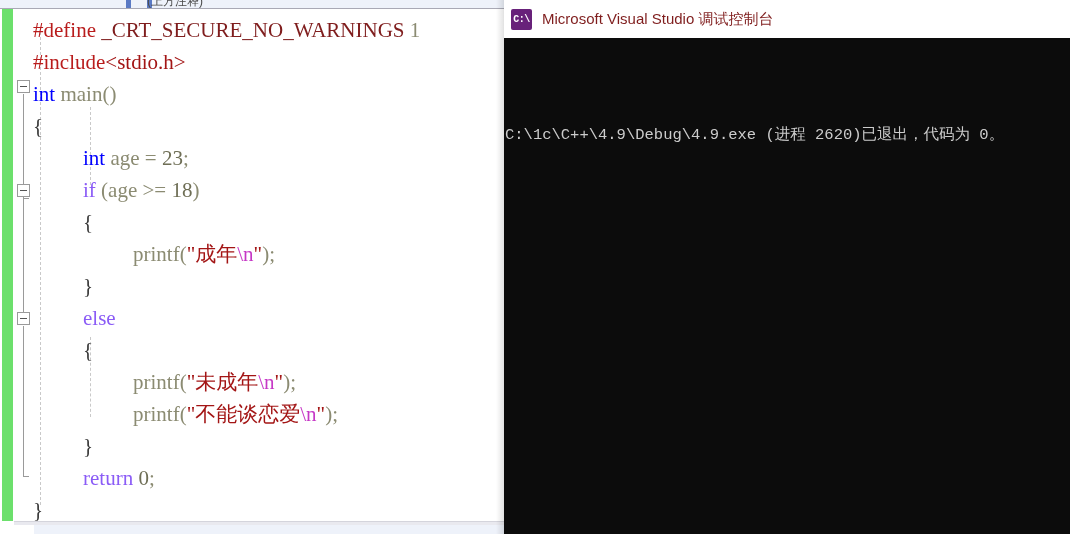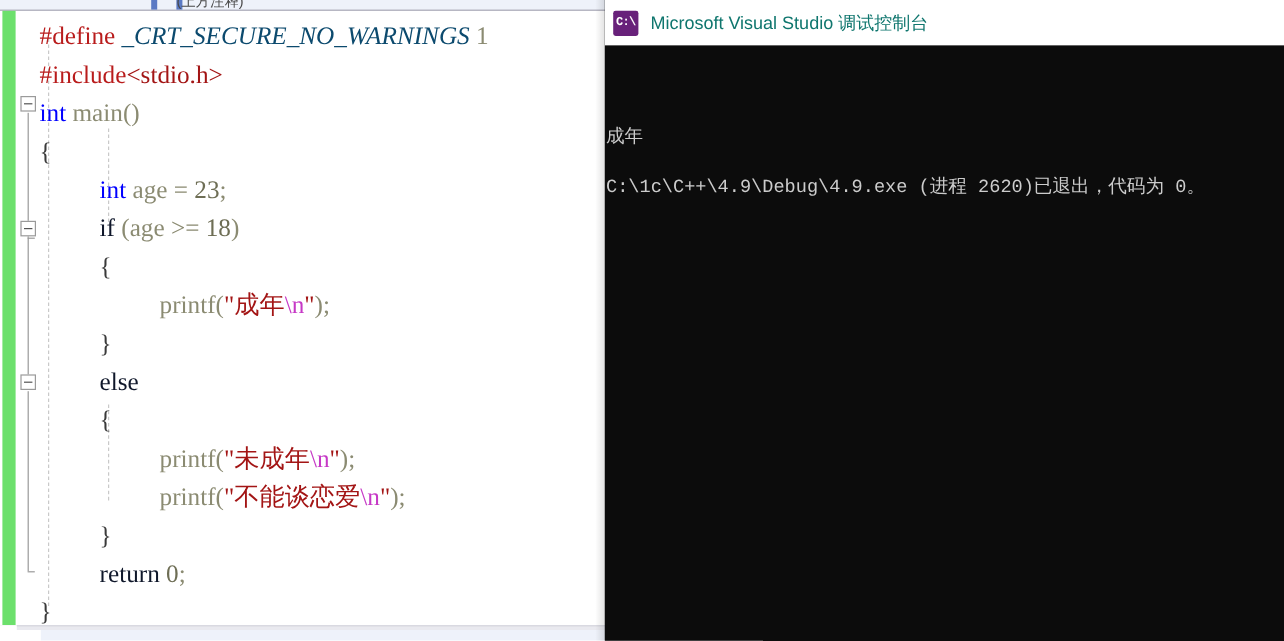--- a/index.html
+++ b/index.html
@@ -124,24 +124,24 @@
   }
   
   .indent-guide {
     position: absolute;
     width: 0;
     border-left: 1px dashed #c9c9c9;
   }
 
   
   .t-pre   { color: #b91c1c; }     
-  .t-macro { color: #0c4a6e; font-style: italic; }     
+  .t-macro { color: #7f1d1d; }     
   .t-str   { color: #a31515; }     
   .t-esc   { color: #c638c6; }     
-  .t-kw    { color: #0f172a; }     
+  .t-kw    { color: #8b5cf6; }     
   .t-type  { color: #0000ff; }     
   .t-plain { color: #8b8b72; }     
   .t-num   { color: #6e6e55; }
   .t-brace { color: #3a3a3a; }
 
   .editor-bottom-rule {
     position: absolute;
     left: 0;
     top: 521px;
     width: 520px;
@@ -221,21 +221,21 @@
     font-family: "Liberation Mono", monospace;
     font-size: 10px;
     font-weight: bold;
     line-height: 21px;
     text-align: center;
     letter-spacing: -0.5px;
   }
   .console-title-text {
     font-family: "Liberation Sans", sans-serif;
     font-size: 15px;
-    color: #0f766e;
+    color: #7f1d1d;
     white-space: nowrap;
   }
   .console-body {
     position: absolute;
     left: 0;
     top: 38px;
     width: 566px;
     height: 496px;
     background: #0c0c0c;
     color: #cccccc;
@@ -296,16 +296,16 @@
 
   <div class="console">
     <div class="console-titlebar">
       <div class="console-icon">
         <span class="glyph">C:\</span>
       </div>
       <span class="console-title-text">Microsoft Visual Studio 调试控制台</span>
     </div>
     <div class="console-body">
       
-    <div class="console-line">成年</div><div class="console-blank"></div><div class="console-line">C:\1c\C++\4.9\Debug\4.9.exe (进程 2620)已退出，代码为 0。</div></div>
+    <div class="console-blank"></div><div class="console-line">C:\1c\C++\4.9\Debug\4.9.exe (进程 2620)已退出，代码为 0。</div></div>
   </div>
 
 </div>
 
 </body></html>

